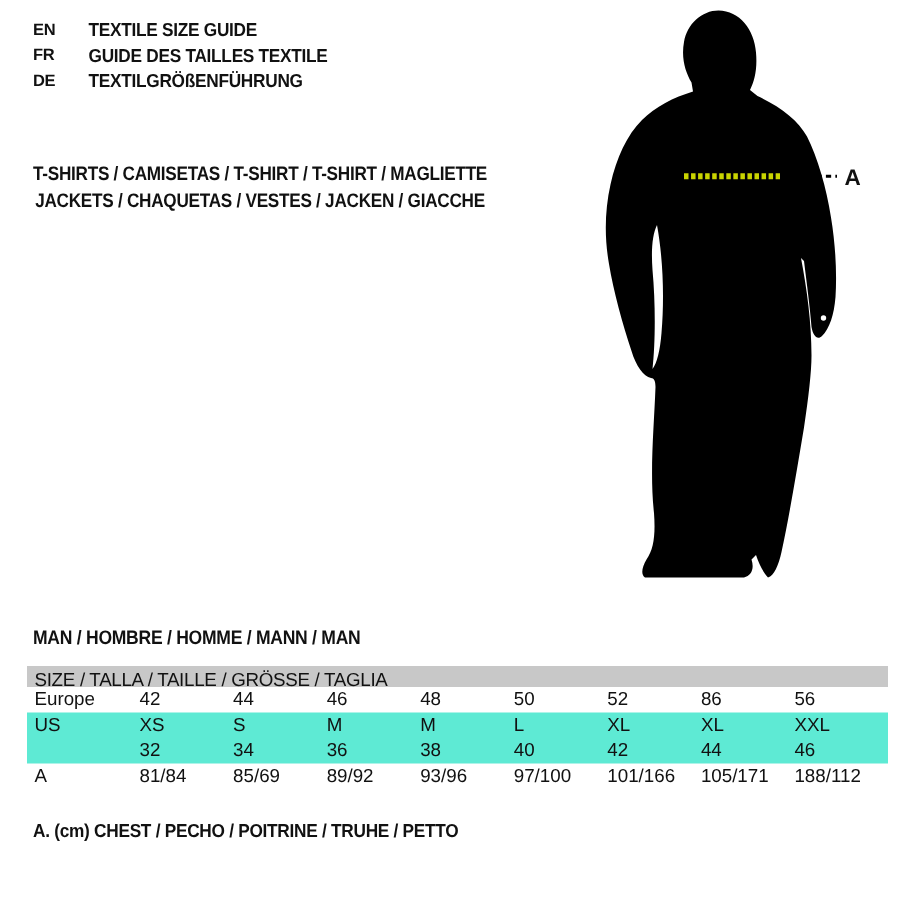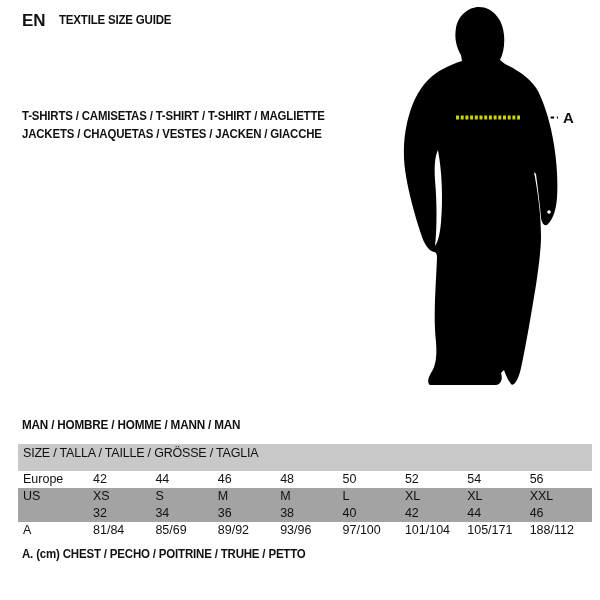--- a/index.html
+++ b/index.html
@@ -2,41 +2,49 @@
 <html><head>
 <meta charset="utf-8">
 <style>
   html,body{margin:0;padding:0;}
   body{
     width:600px;height:600px;position:relative;background:#ffffff;
     font-family:"Liberation Sans",sans-serif;color:#111;overflow:hidden;
   }
   .lang-list{position:absolute;left:22px;top:12px;}
   .lang-row{display:flex;height:17px;line-height:17px;}
-  .lang-code{width:37px;font-size:17px;font-weight:bold;letter-spacing:-.2px;}
+  .lang-code{width:37px;font-size:11px;font-weight:bold;letter-spacing:-.2px;}
   .lang-title{font-size:12.5px;font-weight:bold;letter-spacing:-.2px;transform:scaleX(.92);transform-origin:left center;white-space:nowrap;}
-  .categories{position:absolute;left:22px;top:107px;}
+  .categories{position:absolute;left:22px;top:107px;text-align:center;}
   .cat-line{font-size:13px;font-weight:bold;line-height:18px;letter-spacing:-.2px;transform:scaleX(.88);transform-origin:left center;white-space:nowrap;}
   .figure-svg{position:absolute;left:0;top:0;}
   .section-title{position:absolute;left:22px;top:417px;font-size:13px;font-weight:bold;letter-spacing:-.2px;transform:scaleX(.9);transform-origin:left center;white-space:nowrap;}
   .size-table{position:absolute;left:18px;top:444px;width:574px;font-size:12.5px;}
-  .thead{background:#c8c8c8;height:27px;line-height:18px;padding-left:5px;letter-spacing:-.2px;}
+  .thead{background:#c8c8c8;height:14px;line-height:18px;padding-left:5px;letter-spacing:-.2px;}
   .trow{display:flex;height:17px;line-height:17px;}
-  .trow.stripe{background:#a3a3a3;}
+  .trow.stripe{background:#5eead4;}
   .trow .lbl{width:70px;padding-left:5px;text-align:left;}
   .trow .val{flex:1;text-align:left;}
   .footnote{position:absolute;left:22px;top:547px;font-size:12.5px;font-weight:bold;letter-spacing:-.2px;transform:scaleX(.92);transform-origin:left center;white-space:nowrap;}
 </style>
 </head>
 <body>
 
 <div class="lang-list">
   <div class="lang-row">
     <span class="lang-code">EN</span>
     <span class="lang-title">TEXTILE SIZE GUIDE</span>
+  </div>
+  <div class="lang-row">
+    <span class="lang-code">FR</span>
+    <span class="lang-title">GUIDE DES TAILLES TEXTILE</span>
+  </div>
+  <div class="lang-row">
+    <span class="lang-code">DE</span>
+    <span class="lang-title">TEXTILGRÖßENFÜHRUNG</span>
   </div>
 </div>
 
 <div class="categories">
   <div class="cat-line">T-SHIRTS / CAMISETAS / T-SHIRT / T-SHIRT / MAGLIETTE</div>
   <div class="cat-line">JACKETS / CHAQUETAS / VESTES / JACKEN / GIACCHE</div>
 </div>
 
 <svg class="figure-svg" width="600" height="600" viewBox="0 0 600 600">
   <path fill="#000" d="M479 7
@@ -85,21 +93,21 @@
   <div class="thead">SIZE / TALLA / TAILLE / GRÖSSE / TAGLIA</div>
 
   <div class="trow">
     <div class="lbl">Europe</div>
     <div class="val">42</div>
     <div class="val">44</div>
     <div class="val">46</div>
     <div class="val">48</div>
     <div class="val">50</div>
     <div class="val">52</div>
-    <div class="val">54</div>
+    <div class="val">86</div>
     <div class="val">56</div>
   </div>
 
   <div class="trow stripe">
     <div class="lbl">US</div>
     <div class="val">XS</div>
     <div class="val">S</div>
     <div class="val">M</div>
     <div class="val">M</div>
     <div class="val">L</div>
@@ -120,19 +128,19 @@
     <div class="val">46</div>
   </div>
 
   <div class="trow">
     <div class="lbl">A</div>
     <div class="val">81/84</div>
     <div class="val">85/69</div>
     <div class="val">89/92</div>
     <div class="val">93/96</div>
     <div class="val">97/100</div>
-    <div class="val">101/104</div>
+    <div class="val">101/166</div>
     <div class="val">105/171</div>
     <div class="val">188/112</div>
   </div>
 </div>
 
 <div class="footnote">A. (cm) CHEST / PECHO / POITRINE / TRUHE / PETTO</div>
 
 </body></html>

